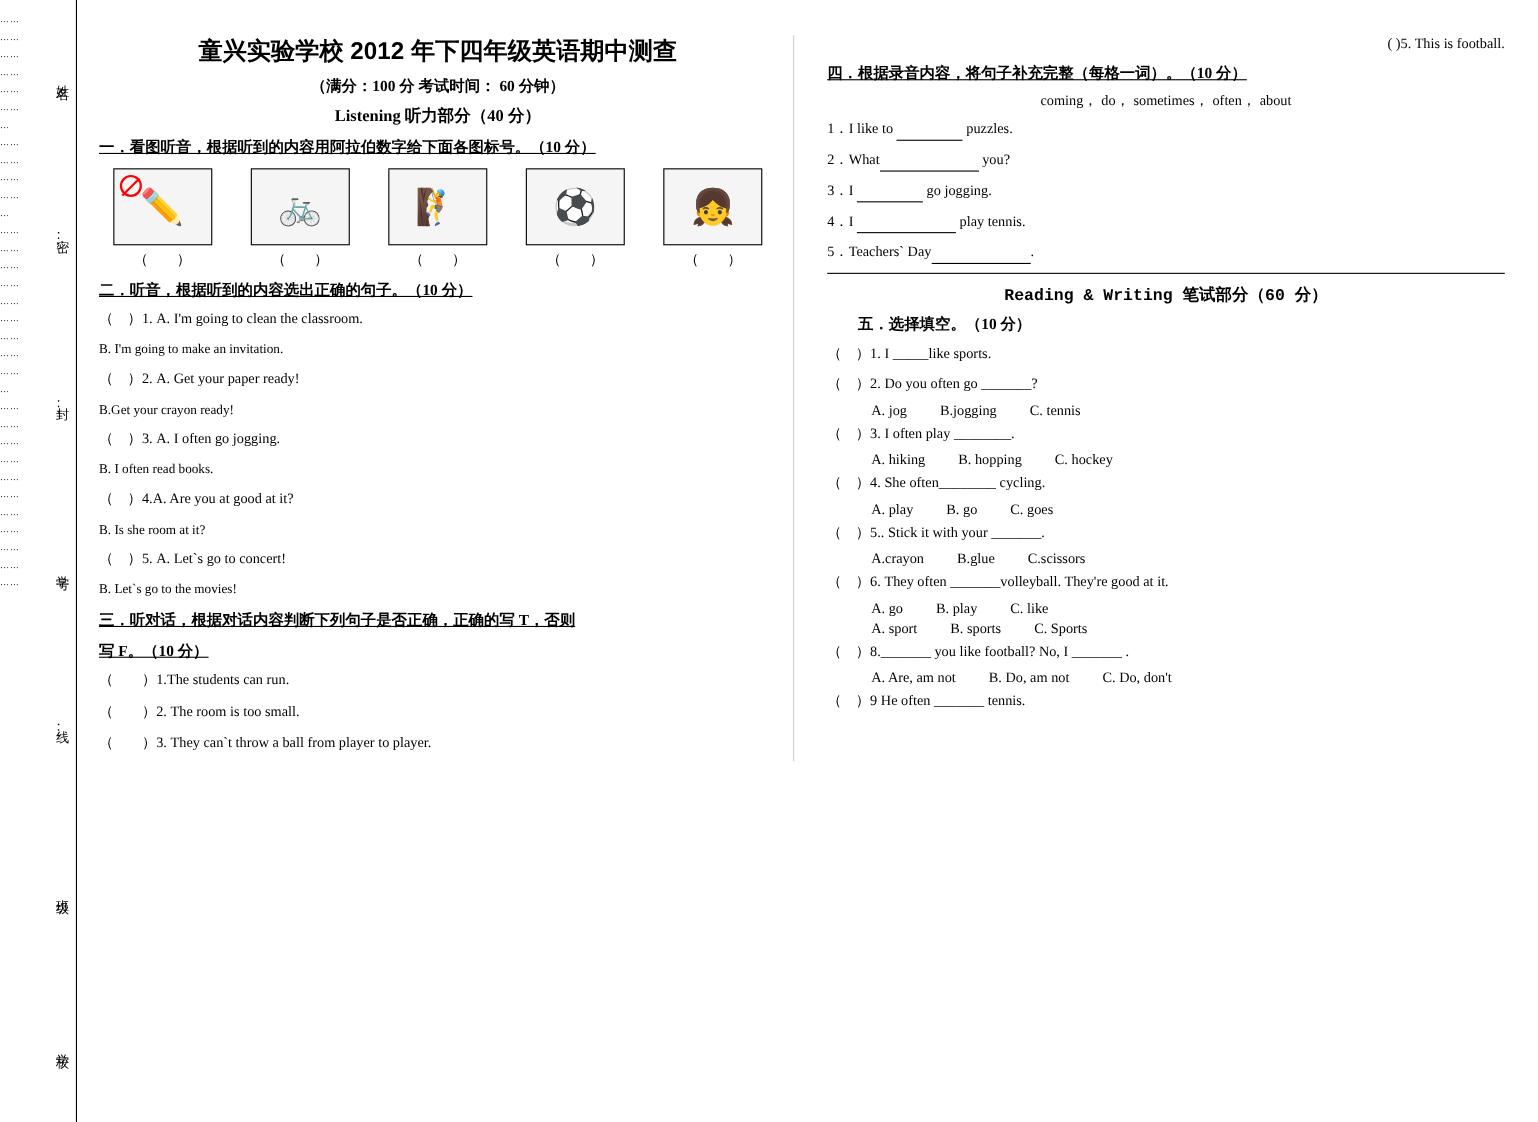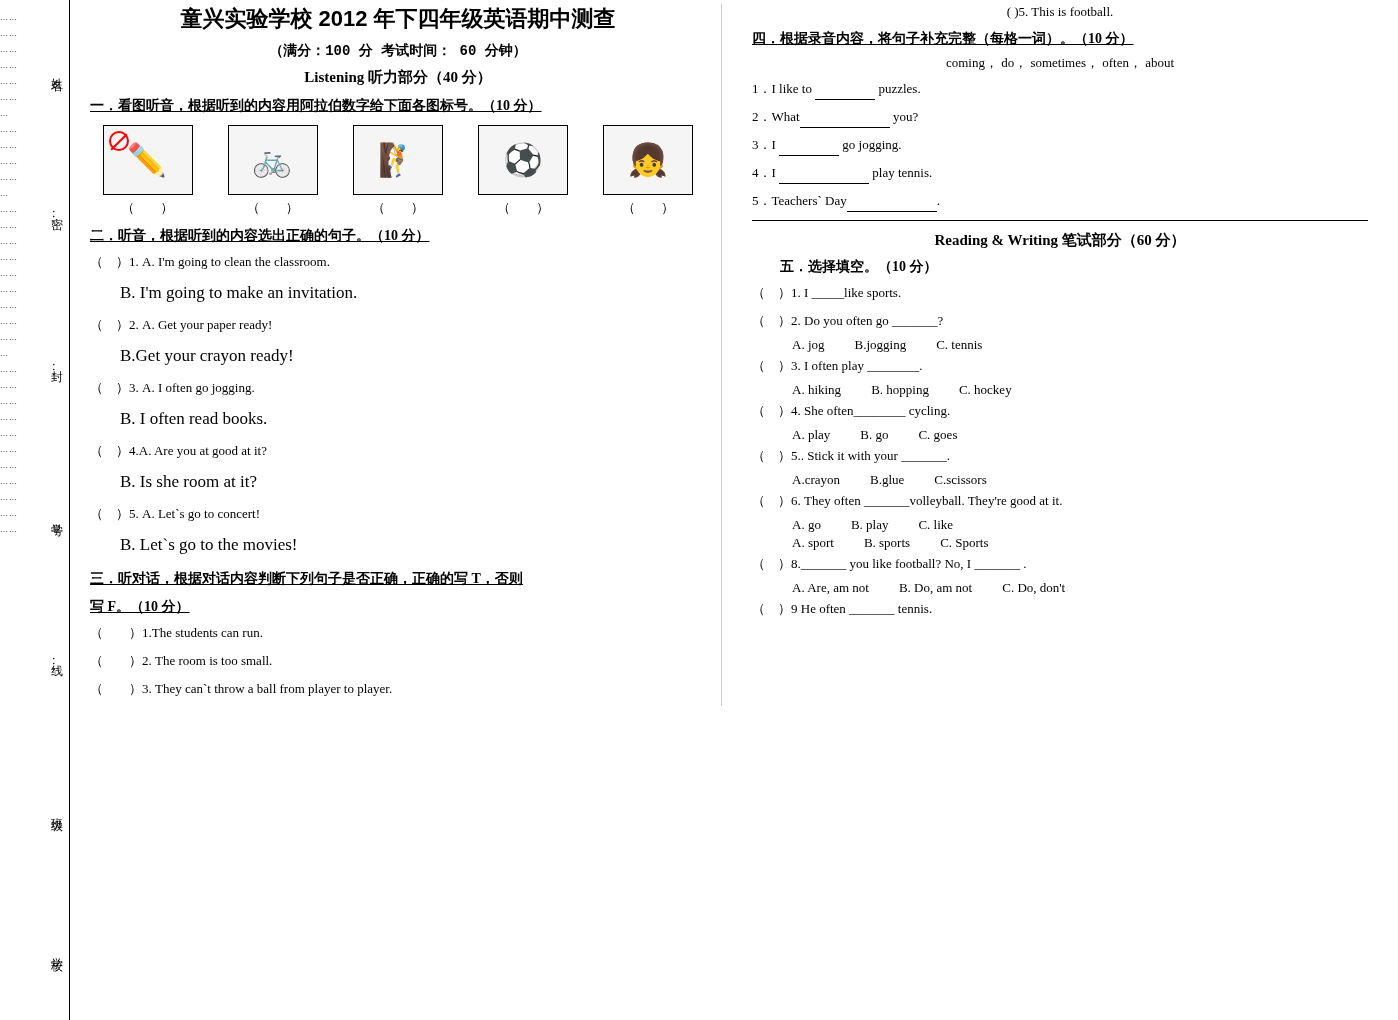--- a/index.html
+++ b/index.html
@@ -64,21 +64,21 @@
     .vertical-text {
       writing-mode: vertical-rl;
       font-size: 12px;
       letter-spacing: 2px;
       padding: 4px 2px;
     }
 
     
     .main-content {
       flex: 1;
-      padding: 4px 30px 20px 20px;
+      padding: 32px 30px 20px 20px;
       position: relative;
     }
 
     
     .content-columns {
       display: flex;
       gap: 20px;
     }
 
     .left-column {
@@ -99,21 +99,20 @@
       font-weight: bold;
       margin-bottom: 8px;
       font-family: "SimHei", "黑体", sans-serif;
     }
 
     .exam-subtitle {
       text-align: center;
       font-size: 14px;
       font-weight: bold;
       margin-bottom: 6px;
-      font-family: Liberation Mono, monospace;
     }
 
     .section-header {
       text-align: center;
       font-size: 15px;
       font-weight: bold;
       margin: 8px 0;
     }
 
     
@@ -156,23 +155,22 @@
     }
 
     
     .question-item {
       margin-bottom: 6px;
       font-size: 13px;
       line-height: 1.7;
     }
 
     .sub-item {
-      margin-left: 30px;
       display: block;
-      font-size: 17px;
+      font-size: 12px;
       line-height: 1.7;
     }
 
     .blank-line {
       display: inline-block;
       min-width: 60px;
       border-bottom: 1px solid #000;
       vertical-align: bottom;
       height: 16px;
     }
@@ -192,20 +190,21 @@
       text-align: center;
       font-family: Liberation Serif, serif;
     }
 
     
     .right-section-header {
       text-align: center;
       font-size: 15px;
       font-weight: bold;
       margin: 10px 0 8px 0;
+      font-family: Liberation Mono, monospace;
     }
 
     .section-5-label {
       font-size: 14px;
       font-weight: bold;
       margin-bottom: 6px;
       margin-left: 28px;
     }
 
     .mc-question {
@@ -371,21 +370,21 @@
         <div class="section-label">三．听对话，根据对话内容判断下列句子是否正确，正确的写 T，否则</div>
         <div class="section-label">写 F。（10 分）</div>
         <div>
           <div class="question-item">（　　）1.The students can run.</div>
           <div class="question-item">（　　）2. The room is too small.</div>
           <div class="question-item">（　　）3. They can`t throw a ball from player to player.</div>
         </div>
       </div>
 
       <div class="right-column">
-        <div class="top-note" style="text-align:center; font-size:13px; margin-bottom:6px;">( )5. This is football.</div>
+        <div class="top-note" style="text-align:right; font-size:13px; margin-bottom:6px;">( )5. This is football.</div>
 
         <div class="section-label">四．根据录音内容，将句子补充完整（每格一词）。（10 分）</div>
         <div class="word-bank">
           coming，  do，   sometimes，  often，     about
         </div>
         <div>
           <div class="question-item">1．I like to <span class="blank-line"></span> puzzles.</div>
           <div class="question-item">2．What<span class="blank-line-long"></span> you?</div>
           <div class="question-item">3．I <span class="blank-line"></span> go jogging.</div>
           <div class="question-item">4．I <span class="blank-line-long"></span> play tennis.</div>

